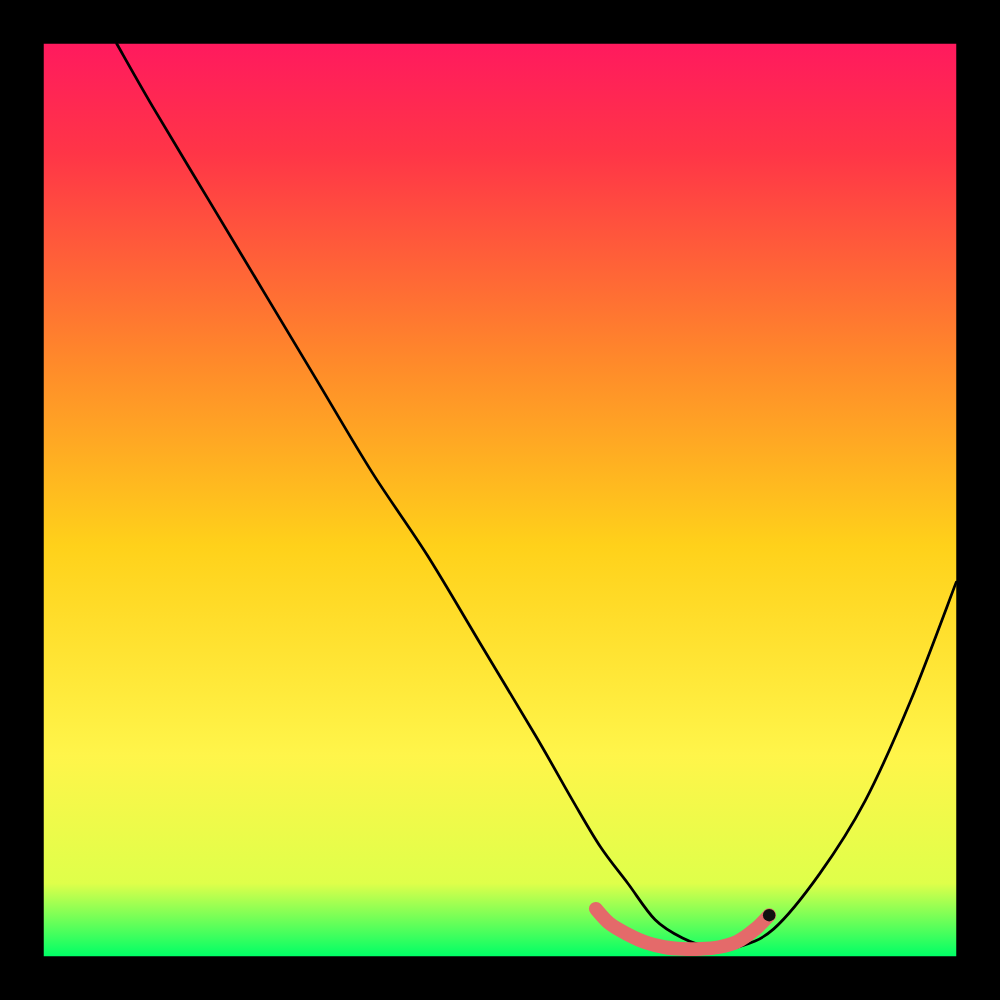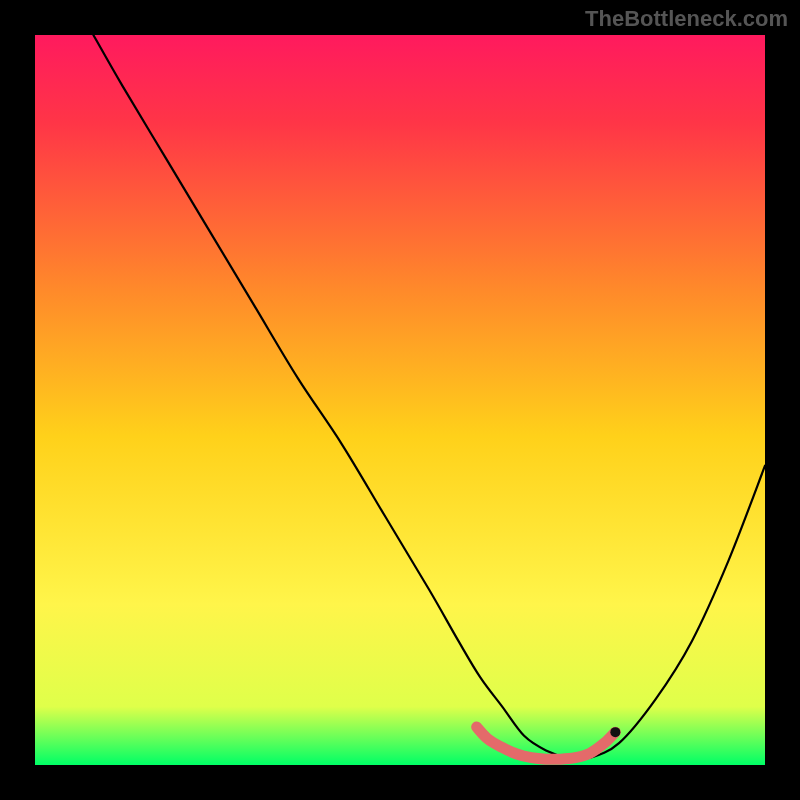--- a/index.html
+++ b/index.html
@@ -28,21 +28,20 @@
     z-index: 10;
   }
   svg {
     display: block;
   }
 </style>
 </head>
 <body>
 
 <div class="container">
-  <div class="watermark">TheBottleneck.com</div>
   <svg id="chart-svg" width="800" height="800" viewBox="0 0 800 800">
     <defs>
       <linearGradient id="bg-grad" x1="0" y1="0" x2="0" y2="1">
           <stop offset="0%" stop-color="#ff1a5e"></stop>
           <stop offset="12%" stop-color="#ff3547"></stop>
           <stop offset="35%" stop-color="#ff8a2a"></stop>
           <stop offset="55.00000000000001%" stop-color="#ffd11a"></stop>
           <stop offset="78%" stop-color="#fff54a"></stop>
           <stop offset="92%" stop-color="#dfff4a"></stop>
           <stop offset="100%" stop-color="#00ff66"></stop>

